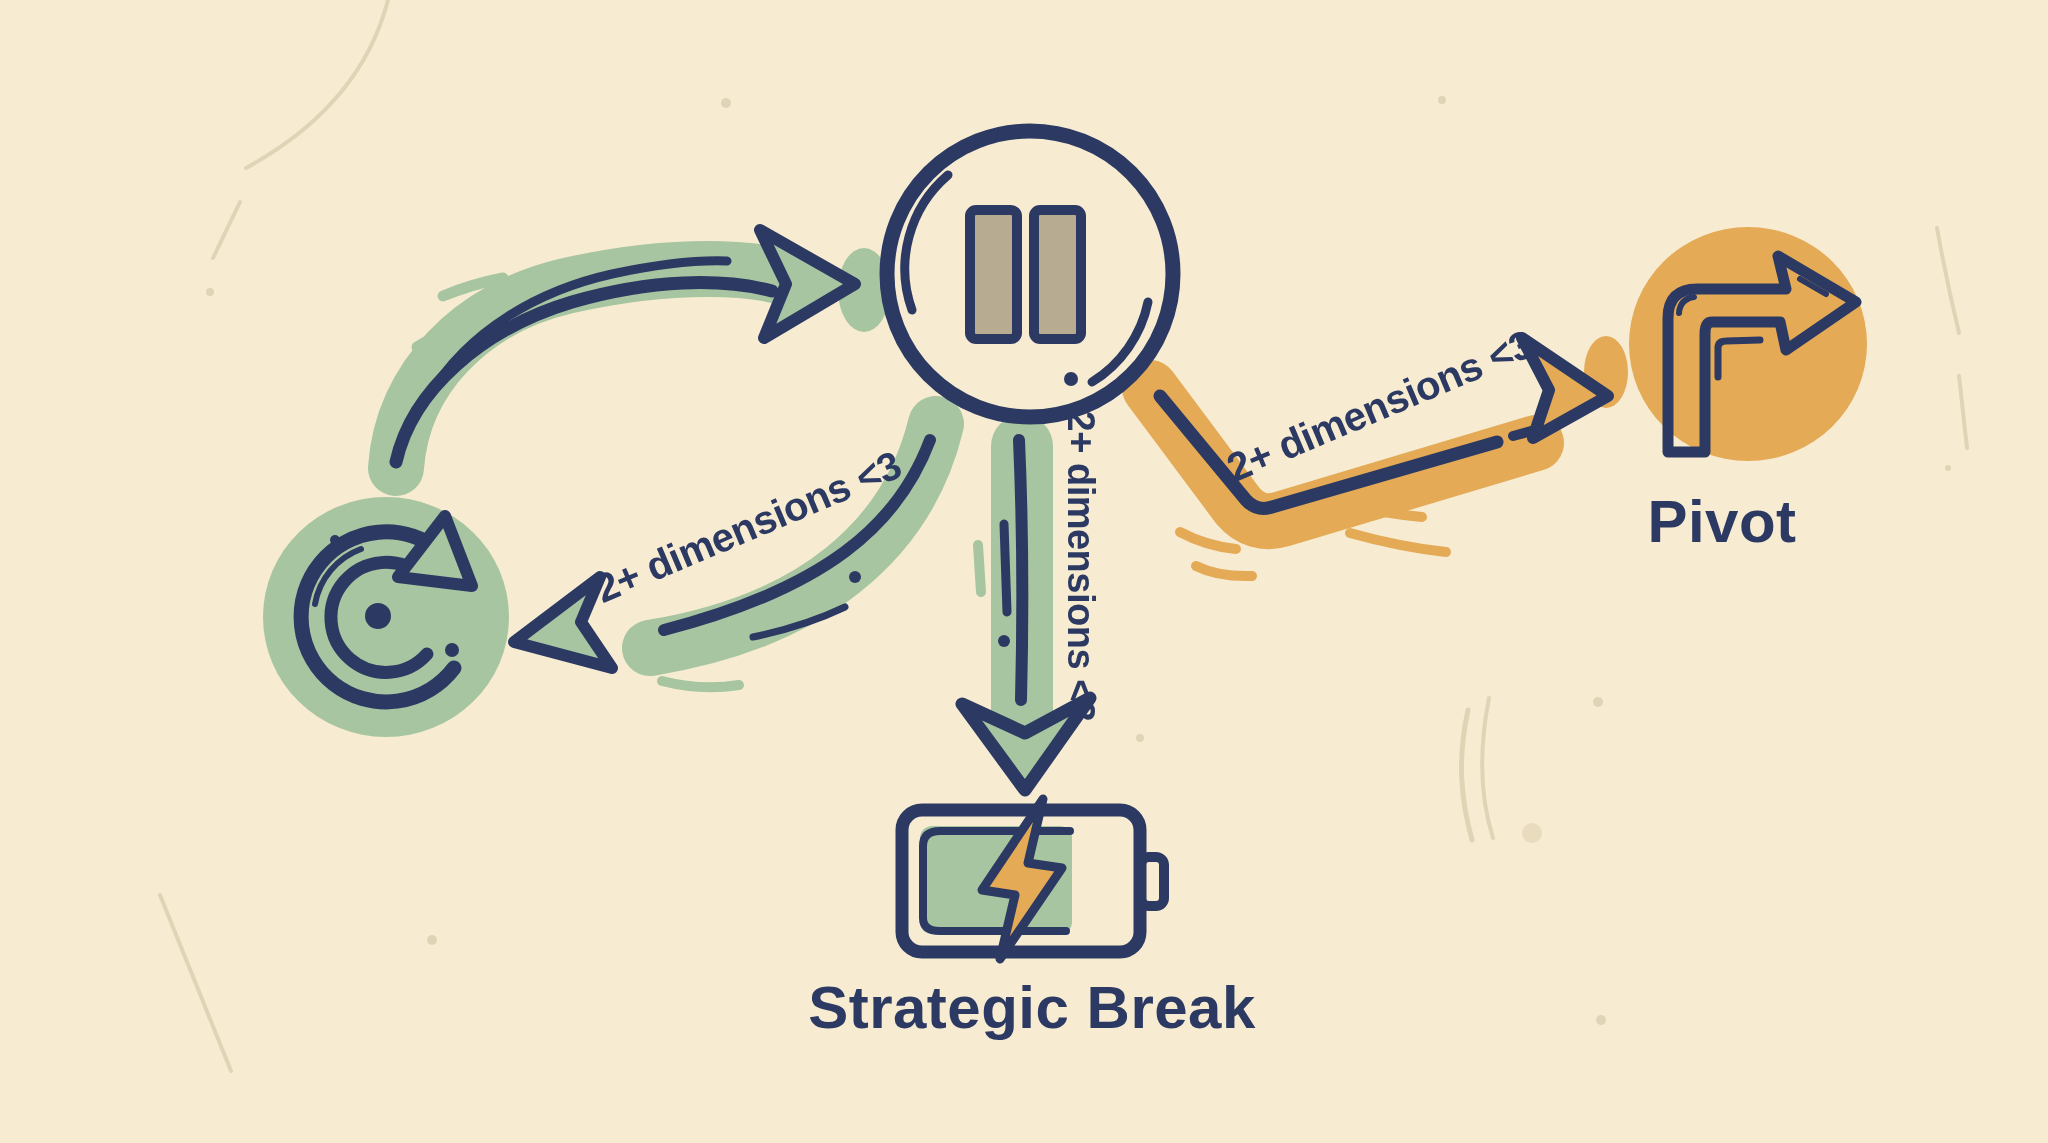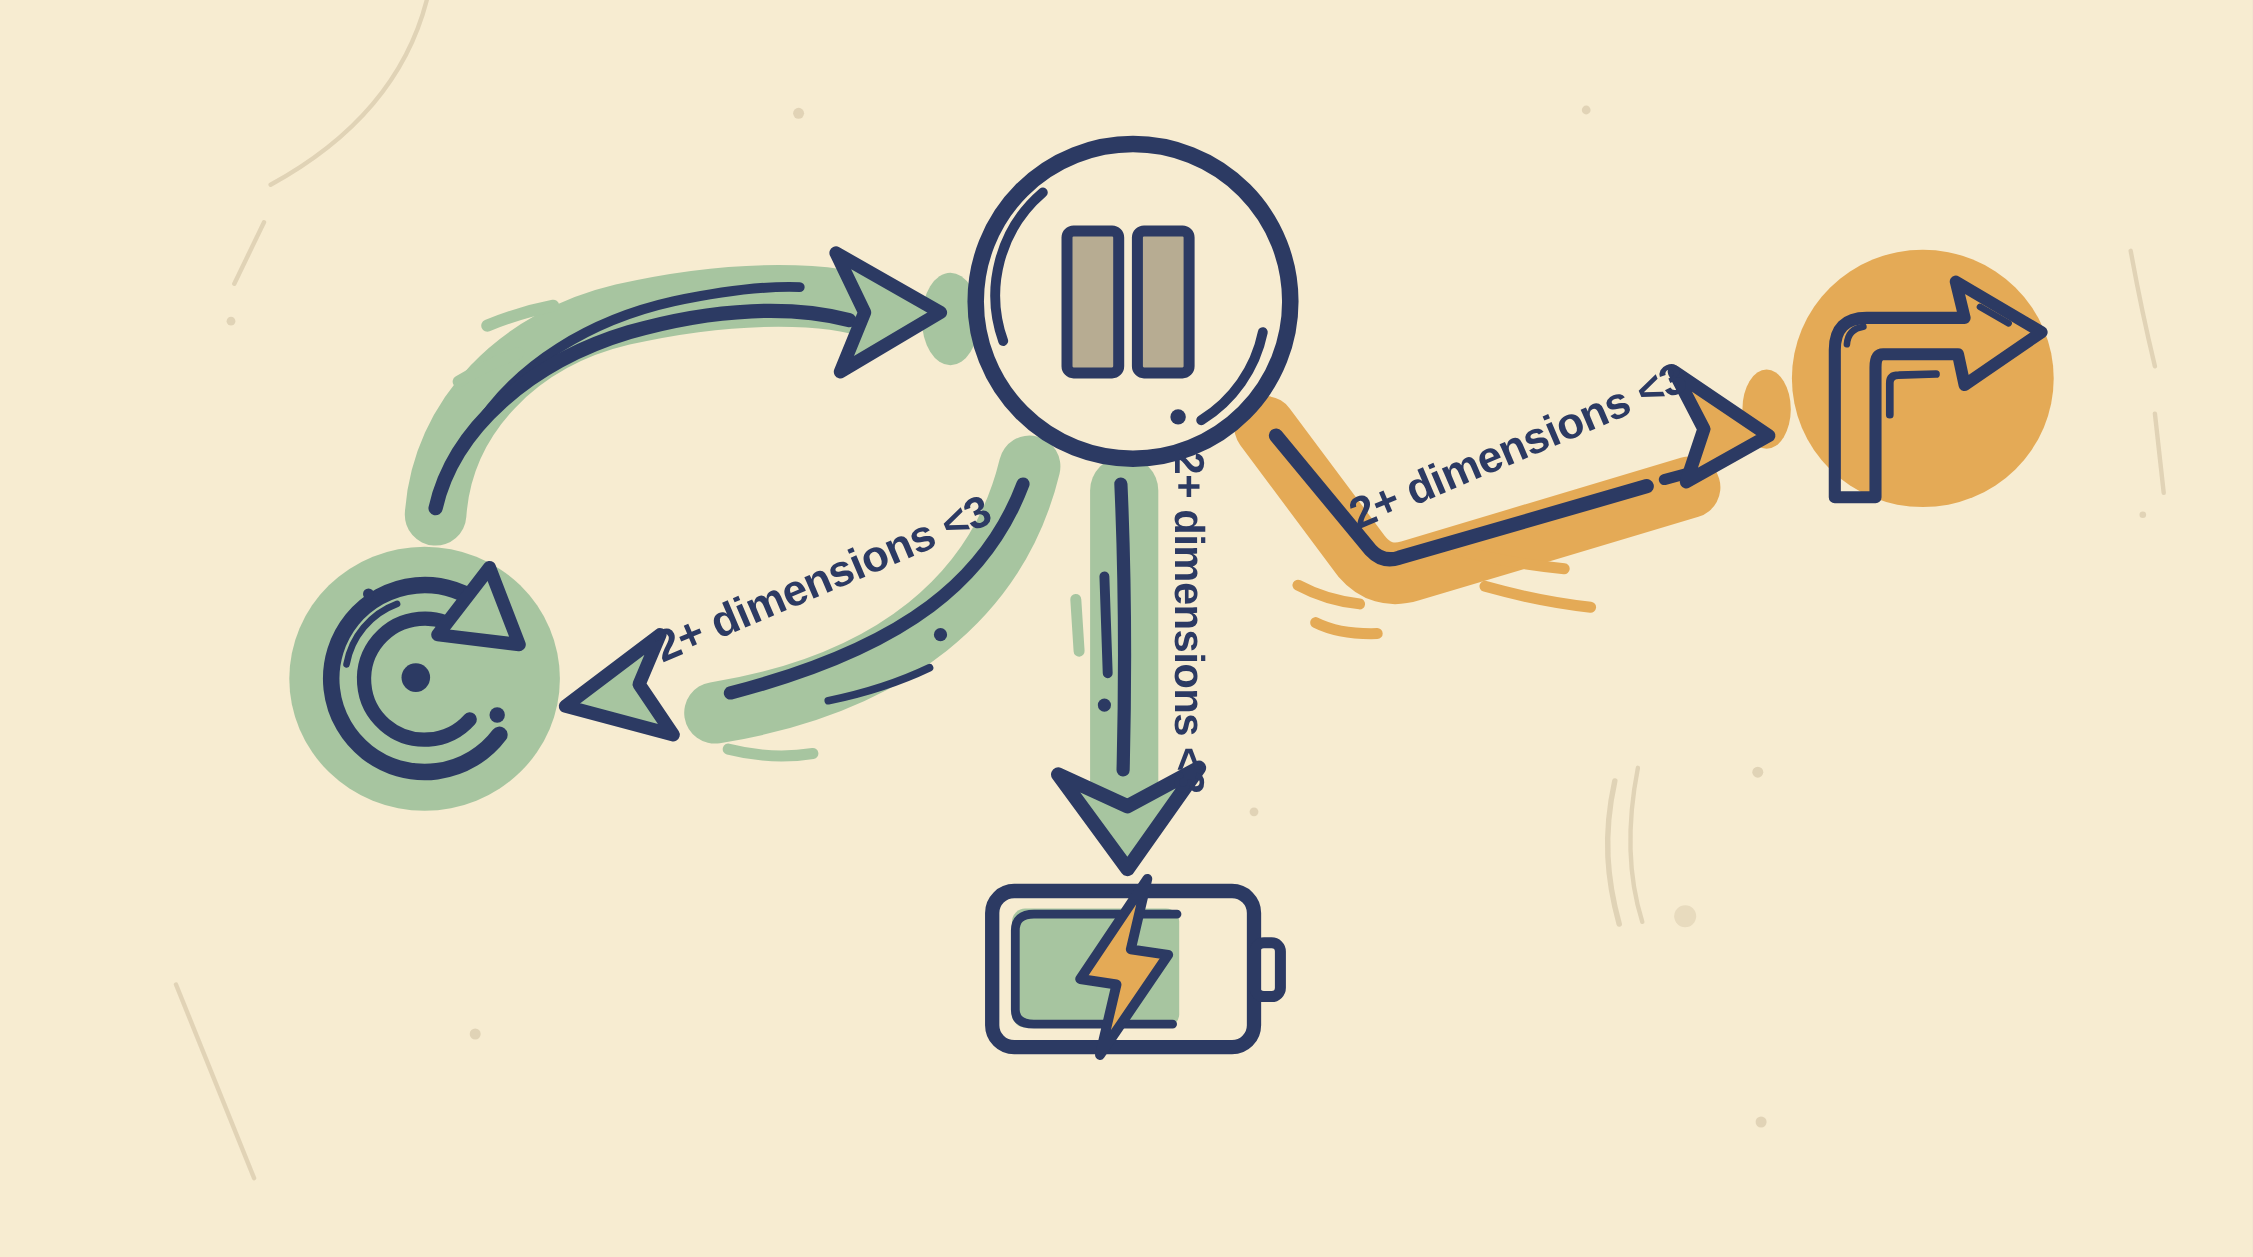--- a/index.html
+++ b/index.html
@@ -132,18 +132,20 @@
     <g stroke="#2c3a63">
       <rect x="920" y="826" width="152" height="108" rx="12" fill="#a7c5a0" stroke="none"></rect>
       <path d="M1070,831 L940,831 Q923,831 923,846 L923,918 Q923,931 940,931 L1066,931" stroke-width="8"></path>
       <rect x="902" y="810" width="238" height="142" rx="20" stroke-width="13"></rect>
       <rect x="1141" y="857" width="23" height="49" rx="8" stroke-width="10"></rect>
       <path d="M1043,799 L982,890 L1015,895 L1000,959 L1062,868 L1028,863 Z" fill="#e4aa56" stroke-width="9"></path>
     </g>
   </g>
 </svg>
 
+  <div class="label node-label" id="label-pivot">Pivot</div>
+  <div class="label node-label" id="label-strategic-break">Strategic Break</div>
 
   <div class="label edge-label" id="edge-label-recovery">2+ dimensions &lt;3</div>
   <div class="label edge-label" id="edge-label-break">2+ dimensions &lt;3</div>
   <div class="label edge-label" id="edge-label-pivot">2+ dimensions &lt;3</div>
 
 </div>
 
 </body></html>

